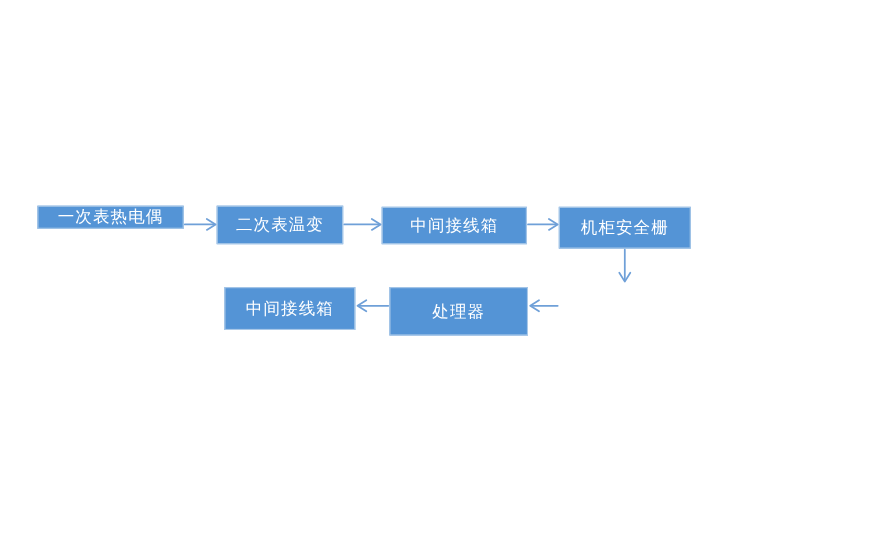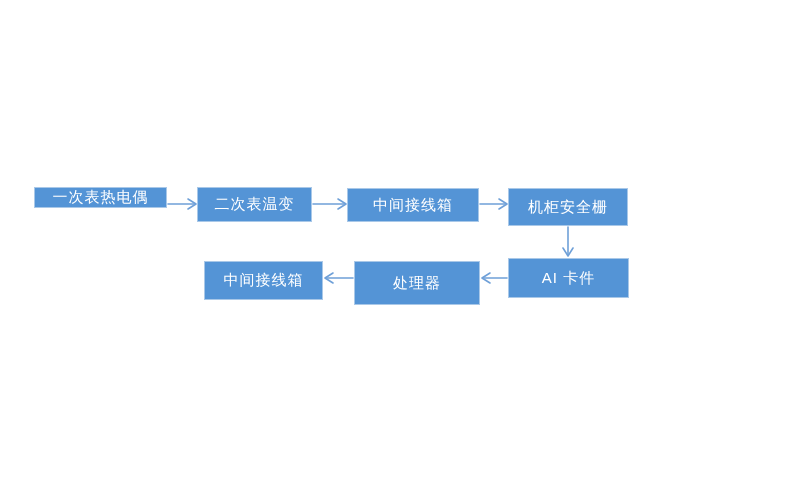--- a/index.html
+++ b/index.html
@@ -50,21 +50,20 @@
 <div class="canvas">
 
   <div class="node" style="left:34px;  top:187px; width:133px; height:21px;">一次表热电偶</div>
 
   <div class="node" style="left:197px; top:187px; width:115px; height:35px;">二次表温变</div>
 
   <div class="node" style="left:347px; top:188px; width:132px; height:34px;">中间接线箱</div>
 
   <div class="node" style="left:508px; top:188px; width:120px; height:38px;text-align:center;">机柜安全栅</div>
 
-  <div class="node" style="left:508px; top:258px; width:121px; height:40px;">AI 卡件</div>
 
   <div class="node" style="left:354px; top:261px; width:126px; height:44px;">处理器</div>
 
   <div class="node" style="left:204px; top:261px; width:119px; height:39px;">中间接线箱</div>
 
   <svg class="arrow-layer" viewBox="0 0 800 500" xmlns="http://www.w3.org/2000/svg" aria-hidden="true">
 
     <g>
       <path d="M168 204 H195"></path>
       <path d="M188 199 L196 204 L188 209"></path>

